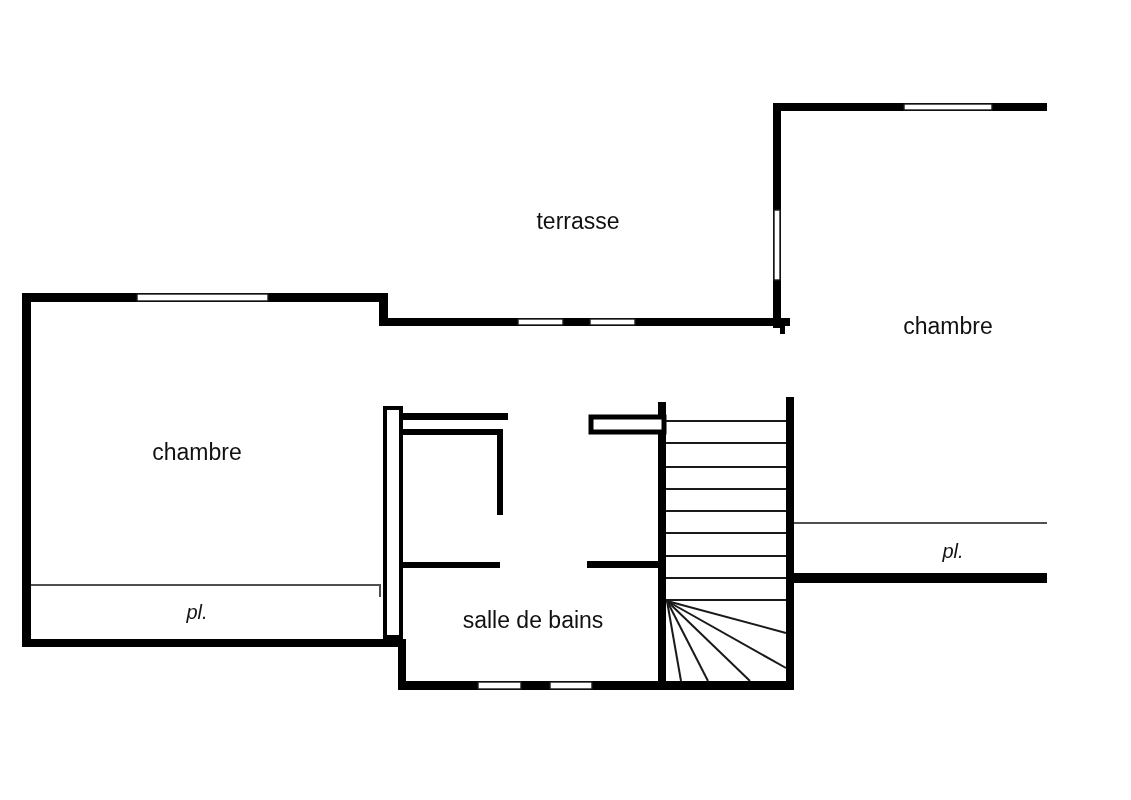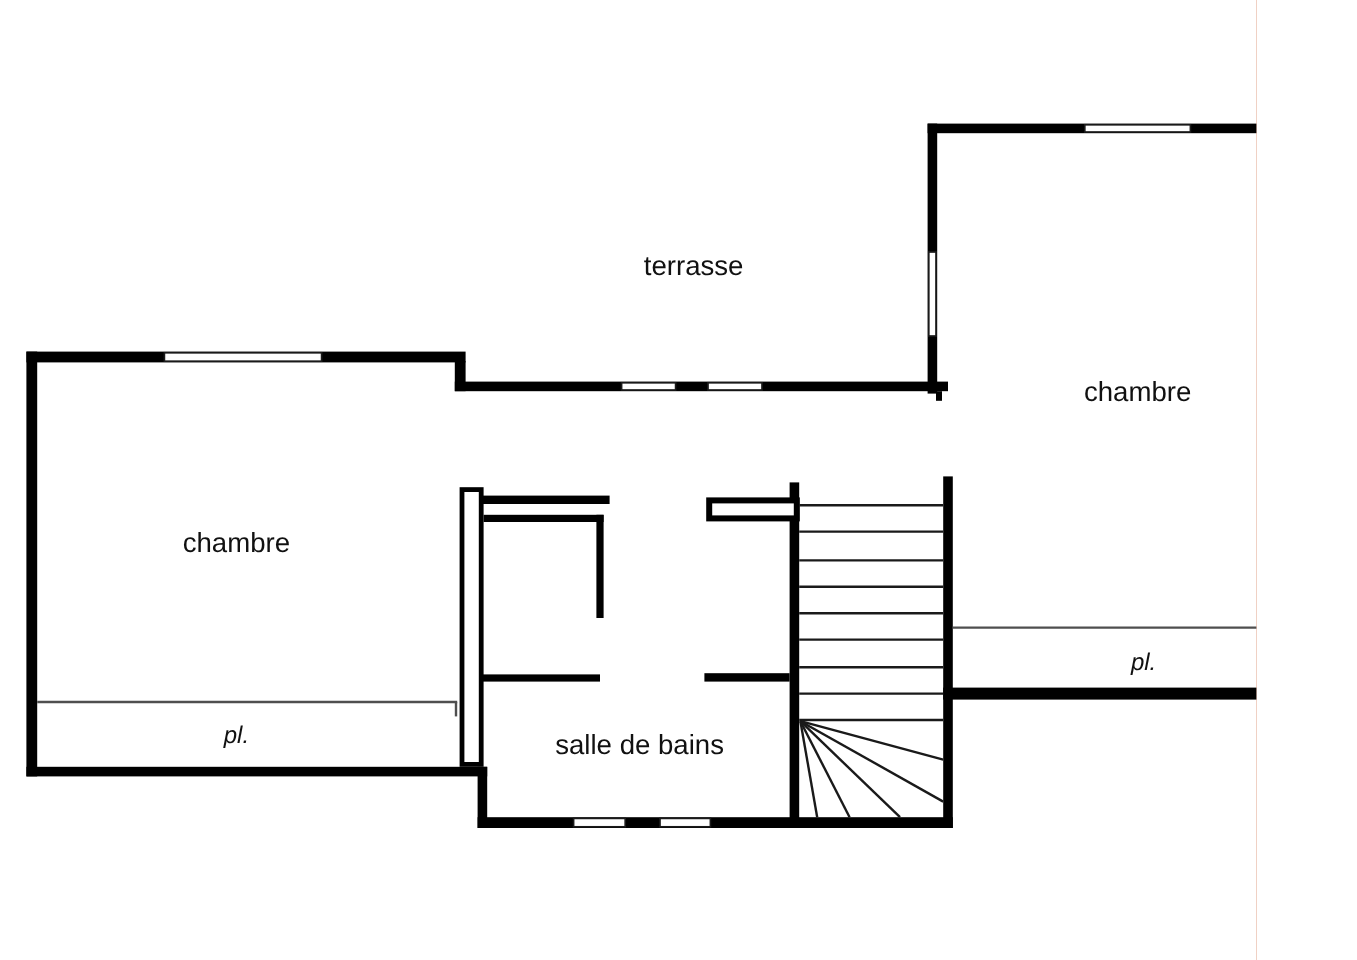--- a/index.html
+++ b/index.html
@@ -4,21 +4,21 @@
 <style>
   html, body {
     margin: 0;
     padding: 0;
     background: #ffffff;
   }
   .stage {
     position: relative;
     width: 1047px;
     height: 800px;
-    background: #c2410c;
+    background: #0f766e;
     overflow: hidden;
   }
   svg text {
     font-family: "Liberation Sans", "DejaVu Sans", sans-serif;
     fill: #111111;
   }
   svg text.italic {
     font-style: italic;
   }
 </style>

